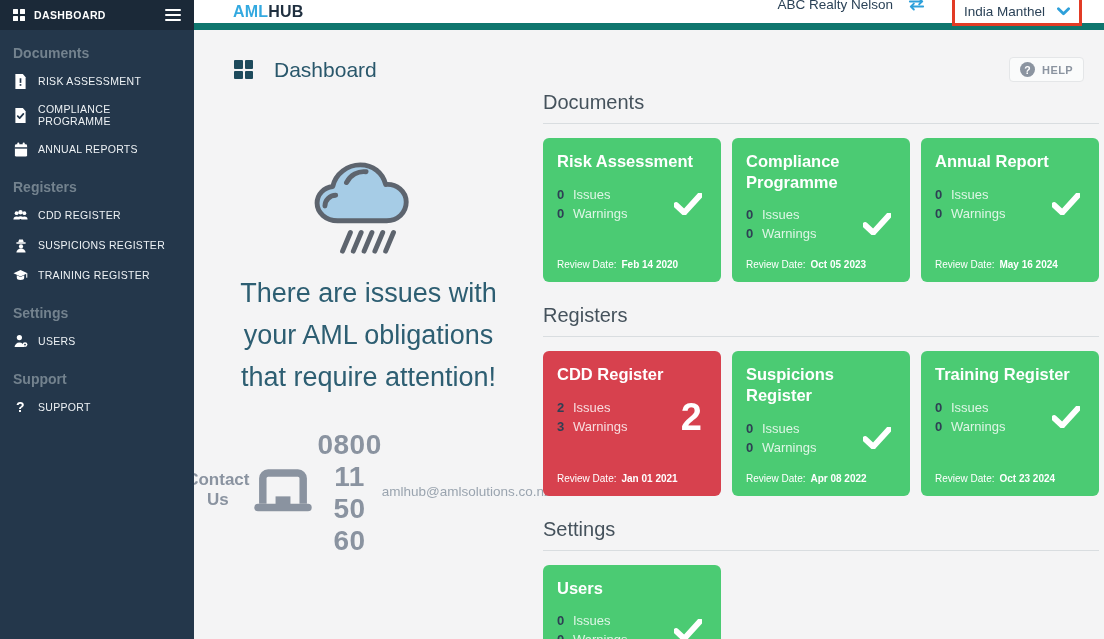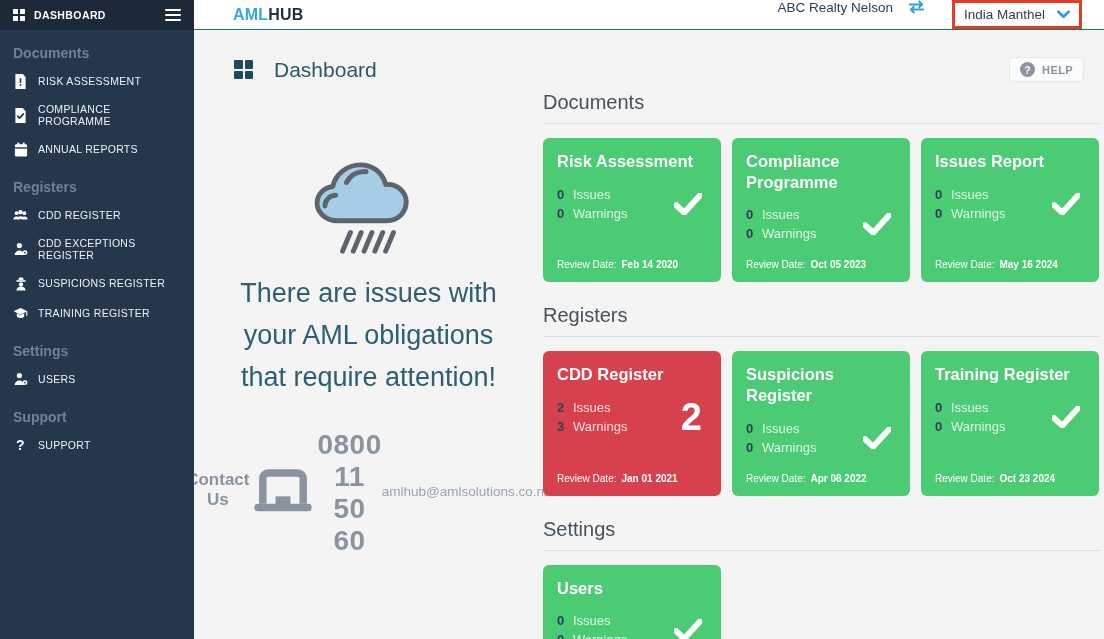--- a/index.html
+++ b/index.html
@@ -20,21 +20,21 @@
   .burger { display:flex; flex-direction:column; gap:2.5px; cursor:pointer; padding:3px 0; }
   .burger i { width:16px; height:2.5px; background:#fff; border-radius:1px; }
 
   .nav-section-label { color:#73828e; font-size:14px; font-weight:600; padding:15px 13px 5px; }
   .nav-item { display:flex; align-items:center; gap:10px; padding:7px 13px; font-size:10.5px; font-weight:500; letter-spacing:.3px; color:#eef2f5; cursor:pointer; }
   .nav-icon { width:15px; height:16px; flex:none; display:flex; align-items:center; justify-content:center; }
   .q-glyph { font-size:14px; font-weight:800; color:#fff; line-height:1; }
 
   
   .main { flex:1; display:flex; flex-direction:column; }
-  .topbar { height:30px; background:#fff; border-bottom:1px solid #0f766e; display:flex; align-items:center; padding:0 22px 0 39px; }
+  .topbar { height:30px; background:#fff; border-bottom:7px solid #0f766e; display:flex; align-items:center; padding:0 22px 0 39px; }
   .logo { font-size:16px; font-weight:800; letter-spacing:.2px; cursor:pointer; }
   .logo .aml { color:#33a9e0; }
   .logo .hub { color:#1f2f3f; }
   .topbar-right { margin-left:auto; display:flex; align-items:flex-start; }
   .account-name { font-size:13.5px; color:#2b4257; }
   .swap-btn { margin-left:14px; cursor:pointer; display:flex; align-items:center; }
   .user-box { margin-left:26px; border:3px solid #e23b25; padding:4px 9px; display:flex; align-items:center; gap:12px; font-size:13.5px; color:#2b4257; cursor:pointer; background:#fff; }
 
   .content { flex:1; overflow:hidden; display:flex; flex-direction:column; }
   .page-head { display:flex; align-items:center; padding:27px 20px 0 40px; }
@@ -130,31 +130,20 @@
       <svg width="15" height="14" viewBox="0 0 15 14">
           <circle cx="3.6" cy="5.2" r="1.9" fill="#fff"></circle>
           <circle cx="11.4" cy="5.2" r="1.9" fill="#fff"></circle>
           <circle cx="7.5" cy="4.2" r="2.2" fill="#fff"></circle>
           <path d="M0.4 11.6 a3.2 3 0 0 1 6.4 0 z" fill="#fff"></path>
           <path d="M8.2 11.6 a3.2 3 0 0 1 6.4 0 z" fill="#fff"></path>
           <path d="M3.6 11 a4 3.6 0 0 1 7.8 0 z" fill="#fff"></path>
         </svg>
     </span>
     <span>CDD REGISTER</span>
-  </div>
-  <div class="nav-item">
-    <span class="nav-icon">
-      <svg width="14" height="14" viewBox="0 0 14 14">
-          <circle cx="5.4" cy="3.6" r="2.6" fill="#fff"></circle>
-          <path d="M0.6 13 a4.8 4.4 0 0 1 9.6 0 z" fill="#fff"></path>
-          <circle cx="11" cy="10.6" r="2.4" fill="#fff"></circle>
-          <circle cx="11" cy="10.6" r="0.9" fill="#24374b"></circle>
-        </svg>
-    </span>
-    <span>CDD EXCEPTIONS REGISTER</span>
   </div>
   <div class="nav-item">
     <span class="nav-icon">
       <svg width="14" height="15" viewBox="0 0 14 15">
           <path d="M4.2 4.2 l0.9 -2.8 h3.8 l0.9 2.8 z" fill="#fff"></path>
           <rect x="2.2" y="4.2" width="9.6" height="1.5" rx="0.7" fill="#fff"></rect>
           <circle cx="7" cy="8.4" r="2.1" fill="#fff"></circle>
           <path d="M2.4 14.4 a4.6 3.8 0 0 1 9.2 0 z" fill="#fff"></path>
         </svg>
     </span>
@@ -316,21 +305,21 @@
                     </svg>
                 </span>
               </div>
               <div class="card-footer">
                   <span class="fd-label">Review Date:</span>
                   <span class="fd-date">Oct 05 2023</span>
                 </div>
             </div>
 
             <div class="card ok">
-              <div class="card-title">Issues Report</div>
+              <div class="card-title">Annual Report</div>
               <div class="card-mid">
                 <div class="counts">
                   <div class="count-row">
                       <span class="count-num">0</span>
                       <span class="count-label">Issues</span>
                     </div>
                   <div class="count-row">
                       <span class="count-num">0</span>
                       <span class="count-label">Warnings</span>
                     </div>

